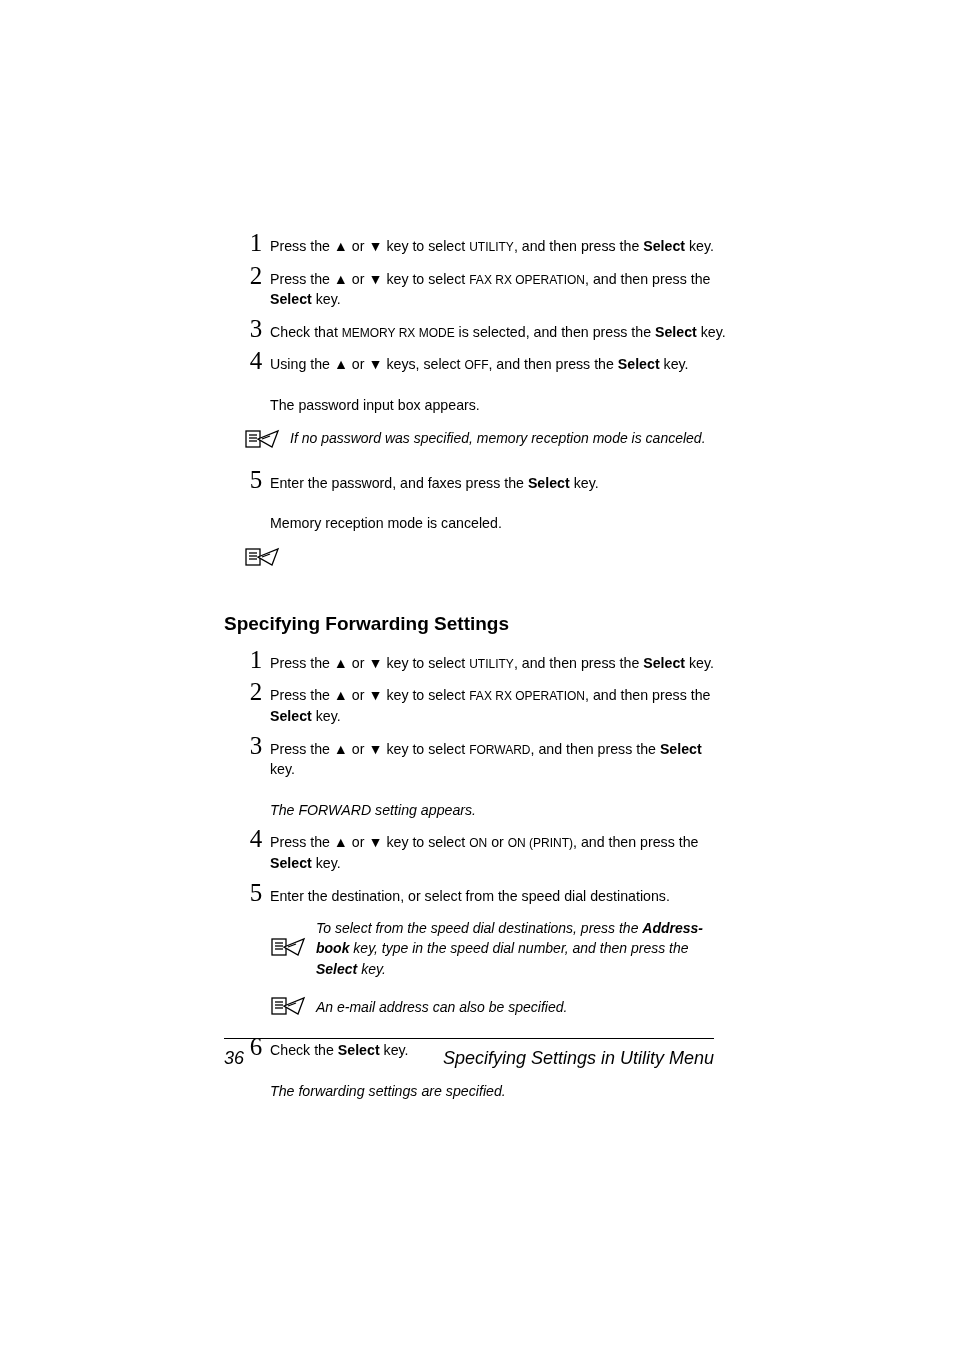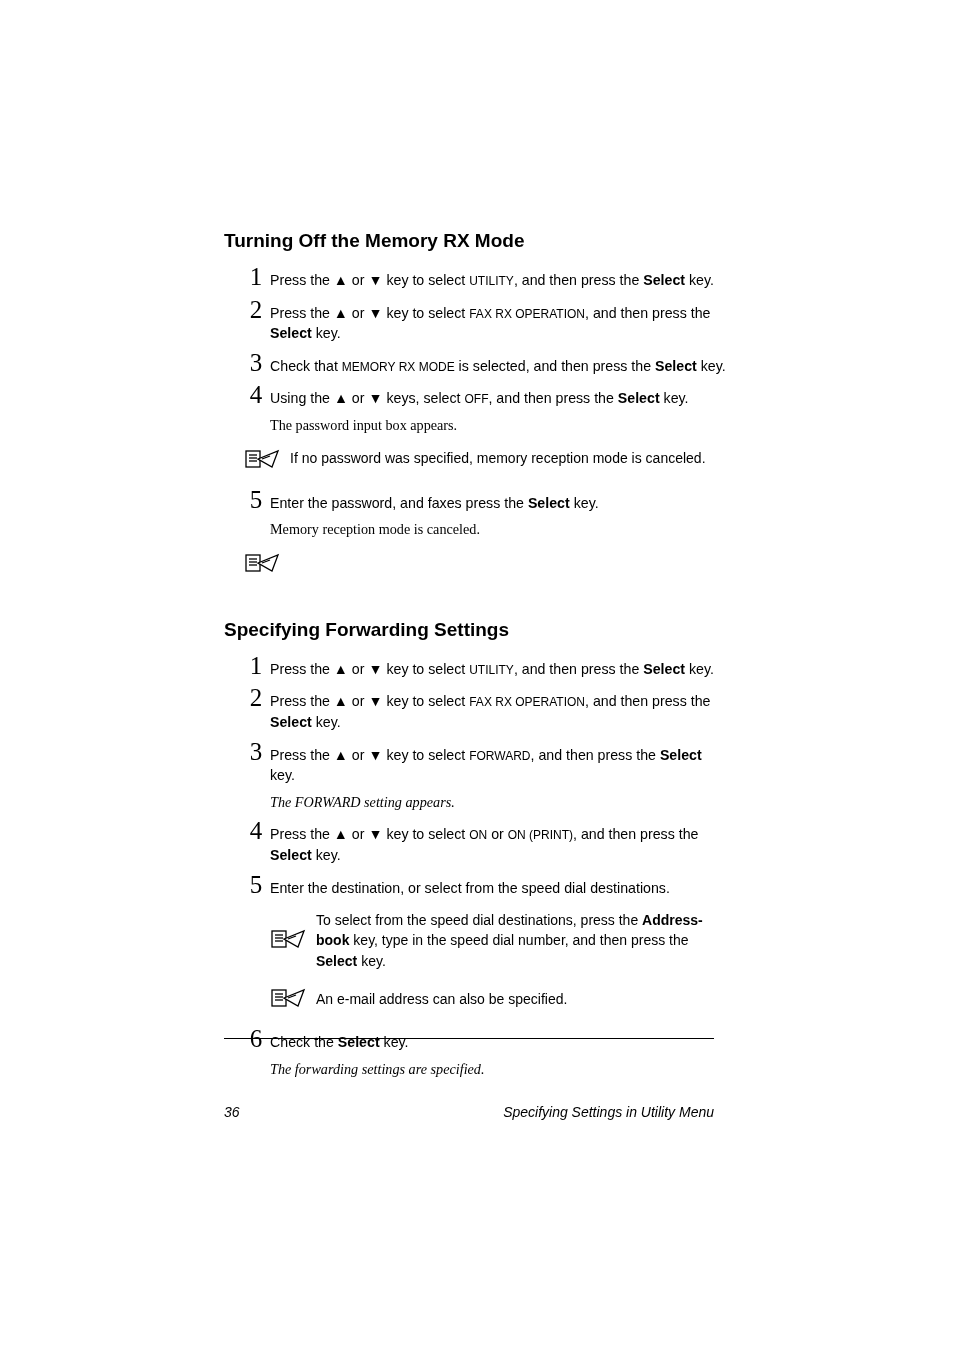--- a/index.html
+++ b/index.html
@@ -44,74 +44,73 @@
     text-align: center;
   }
   .step-body {
     flex: 1;
     font-size: 14.2px;
     line-height: 1.45;
     padding-top: 6px;
     padding-left: 2px;
   }
   .step-body .sub {
-    margin-top: 6px;
-    font-family: Liberation Serif, serif;
+    margin-top: 20px;
   }
   .mono { font-family: Liberation Sans, sans-serif; font-size: 12px; }
   .bold { font-weight: bold; }
   .italic { font-style: italic; }
 
   .note {
     display: flex;
     align-items: flex-start;
     margin: 10px 0 14px 20px;
   }
   .note.indent { margin-left: 46px; align-items: center; }
   .note-icon {
     width: 40px;
     flex: 0 0 40px;
     padding-top: 1px;
   }
   .note-body {
     flex: 1;
     font-size: 14px;
+    font-style: italic;
     line-height: 1.45;
     padding-left: 6px;
     padding-top: 2px;
   }
 
   .footer-rule {
     position: absolute;
     left: 224px;
     top: 1038px;
     width: 490px;
     border-top: 1px solid #000;
   }
   .footer {
     position: absolute;
     left: 224px;
-    top: 1104px;
+    top: 1048px;
     width: 490px;
     display: flex;
     justify-content: space-between;
     font-style: italic;
-    font-size: 14px;
+    font-size: 18px;
     font-family: Arial, Helvetica, sans-serif;
   }
 
   .spacer-sect { height: 28px; }
 </style>
 </head>
 <body>
 
 <div class="page">
   <div class="content">
 
-    <h2 class="section">Turning Off the Memory RX Mode</h2>
 
     <div class="step">
       <div class="step-num">1</div>
       <div class="step-body">
         <span>Press the ▲ or ▼ key to select </span><span class="mono">UTILITY</span><span>, and then press the </span><span class="bold">Select</span><span> key.</span>
       </div>
     </div>
 
     <div class="step">
       <div class="step-num">2</div>

